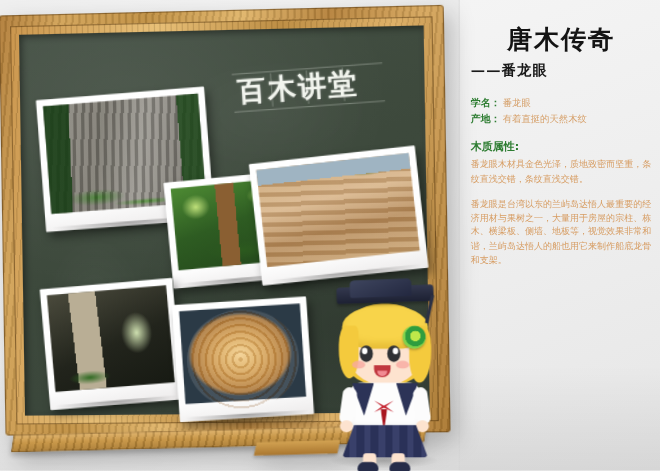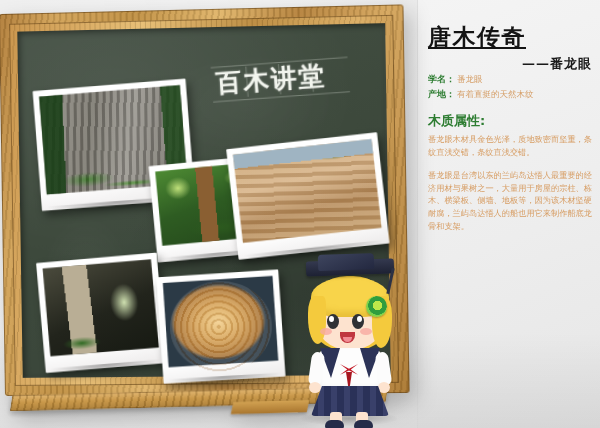--- a/index.html
+++ b/index.html
@@ -209,34 +209,34 @@
   .m-shoe-r{ position:absolute; left:60px; top:168px; width:19px; height:9px; border-radius:6px 6px 3px 3px; background:#262c49; }
 
   
   #info{
     position:absolute; left:418px; top:0; width:182px; height:428px;
     padding:24px 8px 10px 10px;
   }
   #title-main{
     font-family:"DejaVu Sans","Liberation Sans",sans-serif;
     font-size:23px; font-weight:700; color:#141414; letter-spacing:1.5px;
-    text-align:left; line-height:27px;text-decoration:underline;
+    text-align:center; line-height:27px;
   }
   #title-sub{
-    margin-top:4px; text-align:right; font-size:13px; font-weight:700;
+    margin-top:4px; text-align:left; font-size:13px; font-weight:700;
     color:#1a1a1a; letter-spacing:1px;
     font-family:"DejaVu Serif","Liberation Serif",serif;
   }
-  #kv-block{ }
+  #kv-block{ margin-top:14px; }
   .kv-row{ display:flex; align-items:baseline; gap:2px; margin-bottom:2px; }
   .kv-k{ color:#2e7d32; font-weight:700; font-size:9px; white-space:nowrap;
          font-family:"DejaVu Sans","Liberation Sans",sans-serif; }
   .kv-v{ color:#d6a06a; font-size:8.5px; font-family:Liberation Mono, monospace; }
   .sec{ margin-top:11px; }
-  .sec-h{ color:#2e7d32; font-weight:700; font-size:13px; margin-bottom:3px;
+  .sec-h{ color:#2e7d32; font-weight:700; font-size:10px; margin-bottom:3px;
           font-family:"DejaVu Sans","Liberation Sans",sans-serif; }
   .sec-b{ color:#d79d63; font-size:8.2px; line-height:12.6px; text-align:justify;
           font-family:"DejaVu Sans","Liberation Sans",sans-serif; }
 </style>
 </head>
 <body>
 
 <div id="stage">
 
   <div class="wall-right"></div>
@@ -329,18 +329,18 @@
         <span class="kv-v">有着直挺的天然木纹</span>
       </div>
     </div>
 
     <div class="sec">
       <div class="sec-h">木质属性:</div>
       <div class="sec-b">番龙眼木材具金色光泽，质地致密而坚重，条纹直浅交错，条纹直浅交错。</div>
     </div>
 
     <div class="sec">
-      <div class="sec-b">番龙眼是台湾以东的兰屿岛达悟人最重要的经济用材与果树之一，大量用于房屋的宗柱、栋木、横梁板、侧墙、地板等，因为该木材坚硬耐腐，兰屿岛达悟人的船也用它来制作船底龙骨和支架。</div>
+      <div class="sec-b">番龙眼是台湾以东的兰屿岛达悟人最重要的经济用材与果树之一，大量用于房屋的宗柱、栋木、横梁板、侧墙、地板等，视觉效果非常和谐，兰屿岛达悟人的船也用它来制作船底龙骨和支架。</div>
     </div>
 
 
   </div>
 </div>
 
 </body></html>

